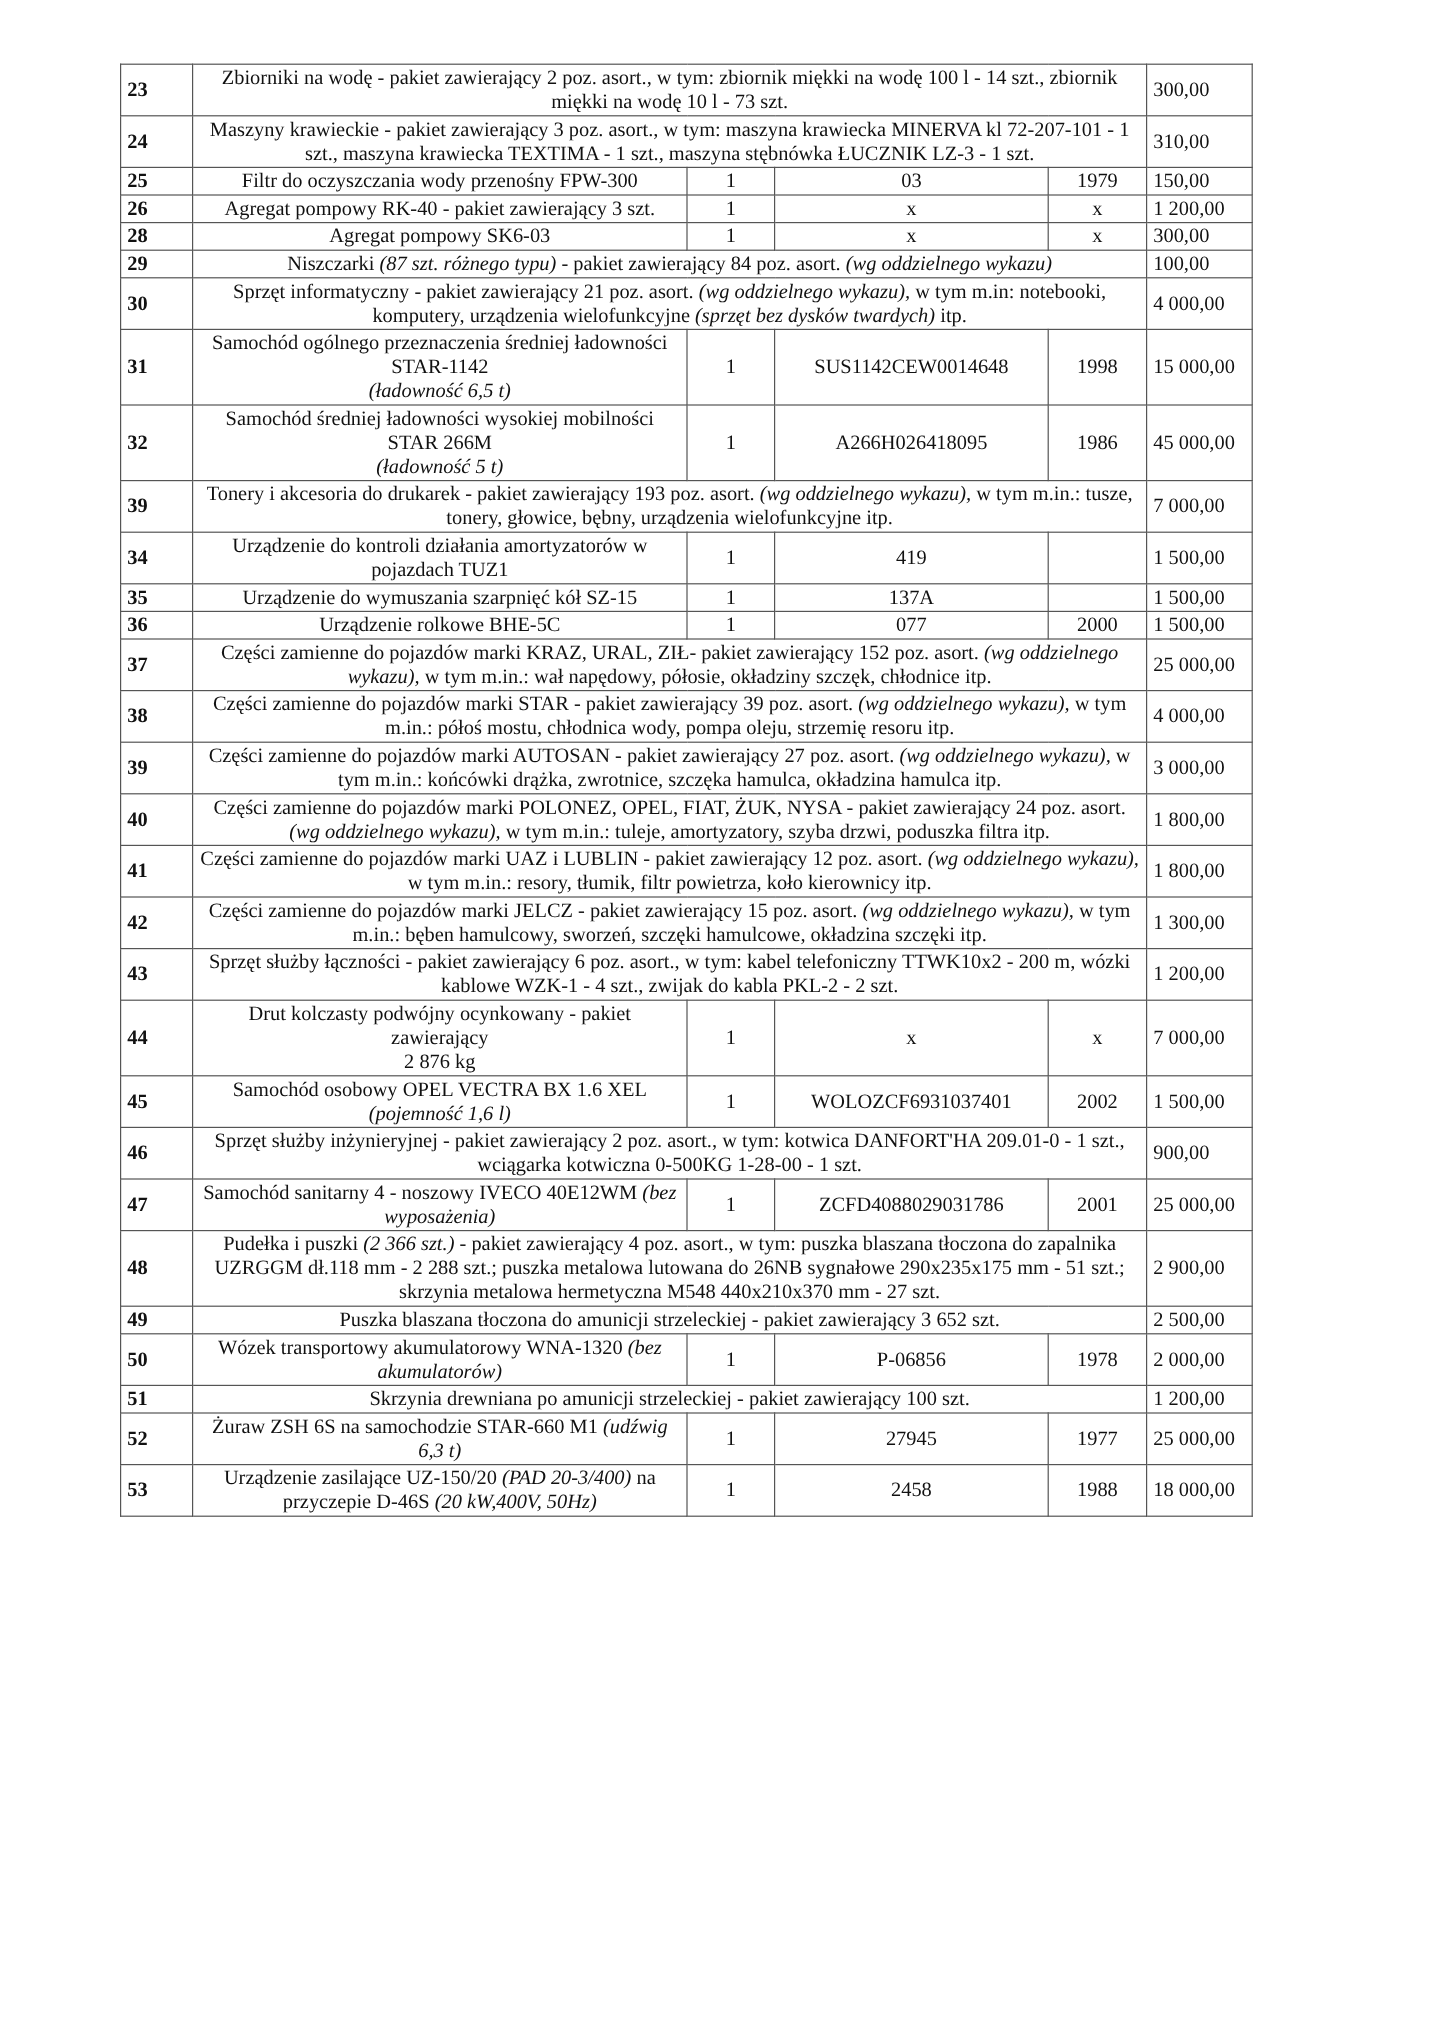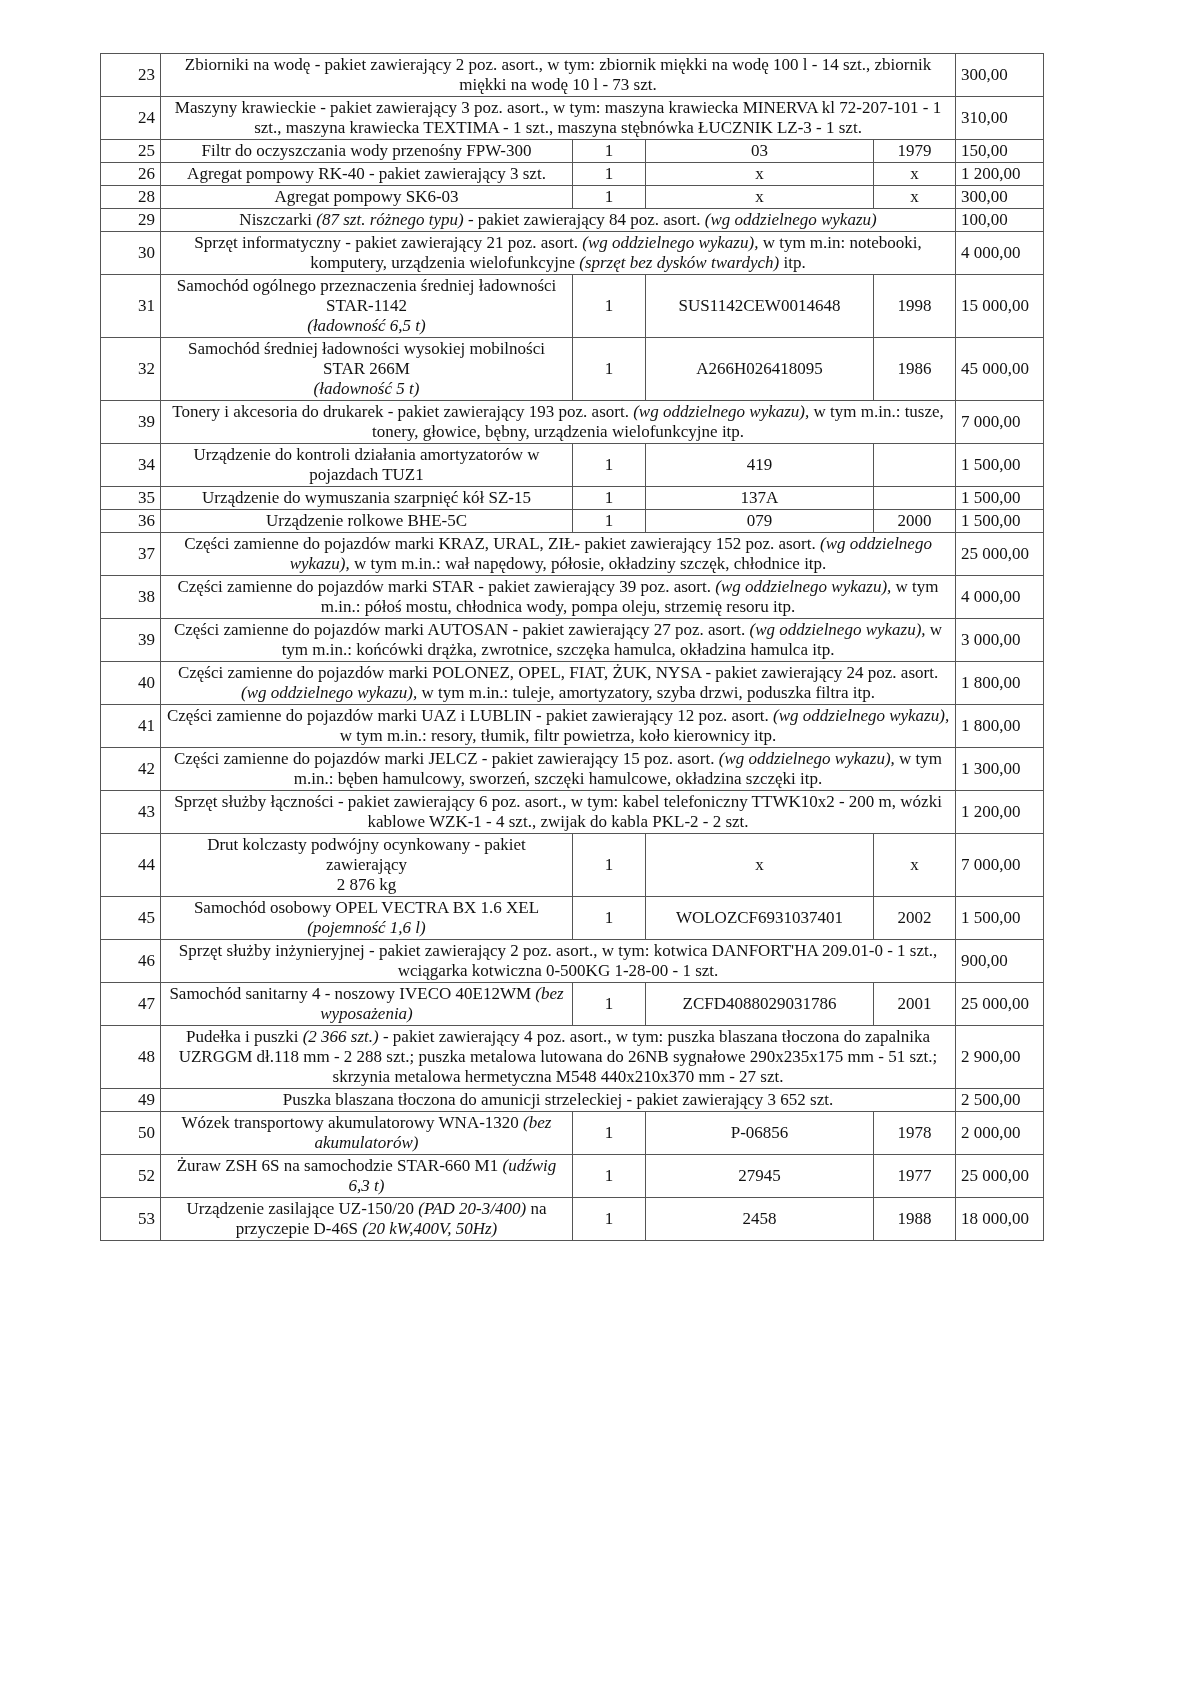--- a/index.html
+++ b/index.html
@@ -3,21 +3,21 @@
 <meta charset="utf-8">
 <style>
   html, body { margin:0; padding:0; background:#ffffff; }
   body { width:1200px; height:1697px; position:relative; font-family:"Liberation Serif", serif; color:#111; }
   table.inv {
     position:absolute; left:100px; top:53px; width:943px;
     border-collapse:collapse; table-layout:fixed;
     font-size:17px; line-height:20px;
   }
   table.inv td { border:1.3px solid #555; padding:1px 5px; vertical-align:middle; }
-  td.lp { text-align:right; }
+  td.lp { text-align:left;font-weight:bold; }
   td.desc { text-align:center; padding-left:8px;font-family:Liberation Serif, serif; }
   td.c { text-align:center; }
   td.val { }
   .it { font-style:italic; }
 </style>
 </head>
 <body>
 
 <table class="inv">
   <colgroup>
@@ -107,21 +107,21 @@
         <td class="desc" colspan="1">Urządzenie do wymuszania szarpnięć kół SZ-15</td>
         <td class="c">1</td>
         <td class="c">137A</td>
         <td class="c"></td>
         <td class="val">1 500,00</td>
       </tr>
       <tr>
         <td class="lp">36</td>
         <td class="desc" colspan="1">Urządzenie rolkowe BHE-5C</td>
         <td class="c">1</td>
-        <td class="c">079</td>
+        <td class="c">077</td>
         <td class="c">2000</td>
         <td class="val">1 500,00</td>
       </tr>
       <tr>
         <td class="lp">37</td>
         <td class="desc" colspan="4"><span>Części zamienne do pojazdów marki KRAZ, URAL, ZIŁ- pakiet zawierający 152 poz. asort. </span><span class="it">(wg oddzielnego wykazu),</span><span> w tym m.in.: wał napędowy, półosie, okładziny szczęk, chłodnice itp.</span></td>
         <td class="val">25 000,00</td>
       </tr>
       <tr>
         <td class="lp">38</td>
@@ -192,20 +192,25 @@
         <td class="desc" colspan="4">Puszka blaszana tłoczona do amunicji strzeleckiej - pakiet zawierający 3 652 szt.</td>
         <td class="val">2 500,00</td>
       </tr>
       <tr>
         <td class="lp">50</td>
         <td class="desc" colspan="1"><span>Wózek transportowy akumulatorowy WNA-1320 </span><span class="it">(bez akumulatorów)</span></td>
         <td class="c">1</td>
         <td class="c">P-06856</td>
         <td class="c">1978</td>
         <td class="val">2 000,00</td>
+      </tr>
+      <tr>
+        <td class="lp">51</td>
+        <td class="desc" colspan="4">Skrzynia drewniana po amunicji strzeleckiej - pakiet zawierający 100 szt.</td>
+        <td class="val">1 200,00</td>
       </tr>
       <tr>
         <td class="lp">52</td>
         <td class="desc" colspan="1"><span>Żuraw ZSH 6S na samochodzie STAR-660 M1 </span><span class="it">(udźwig 6,3 t)</span></td>
         <td class="c">1</td>
         <td class="c">27945</td>
         <td class="c">1977</td>
         <td class="val">25 000,00</td>
       </tr>
       <tr>

